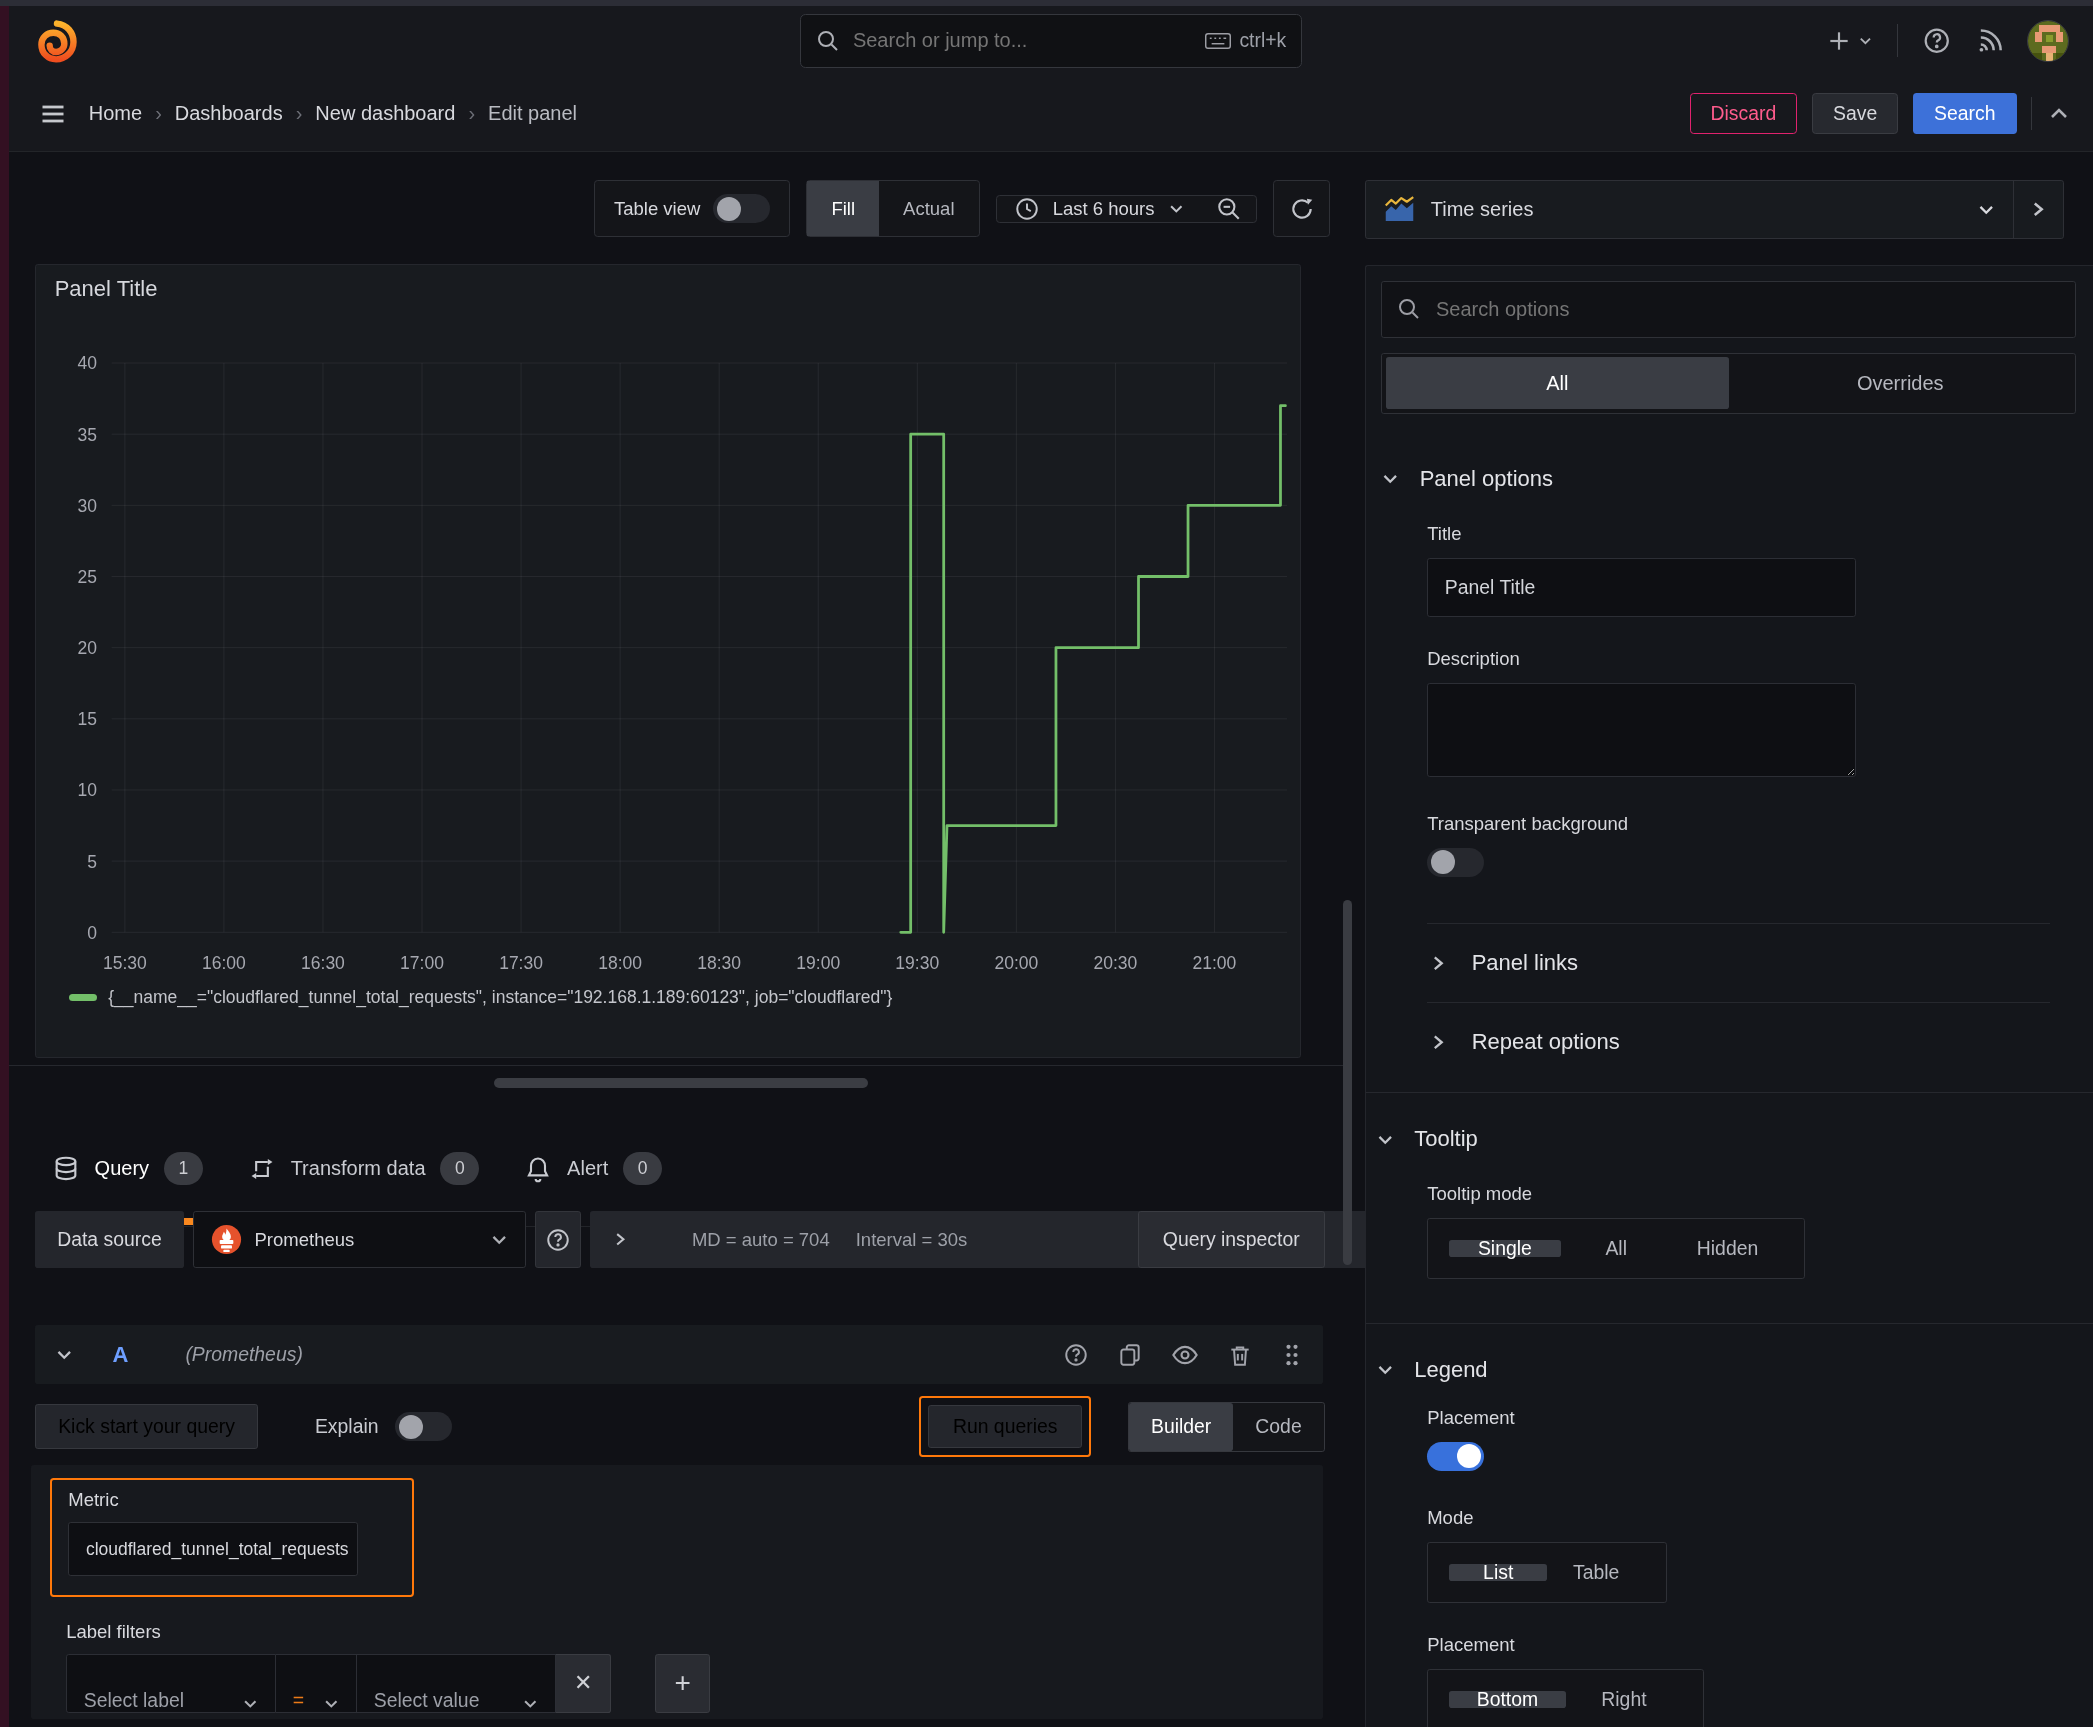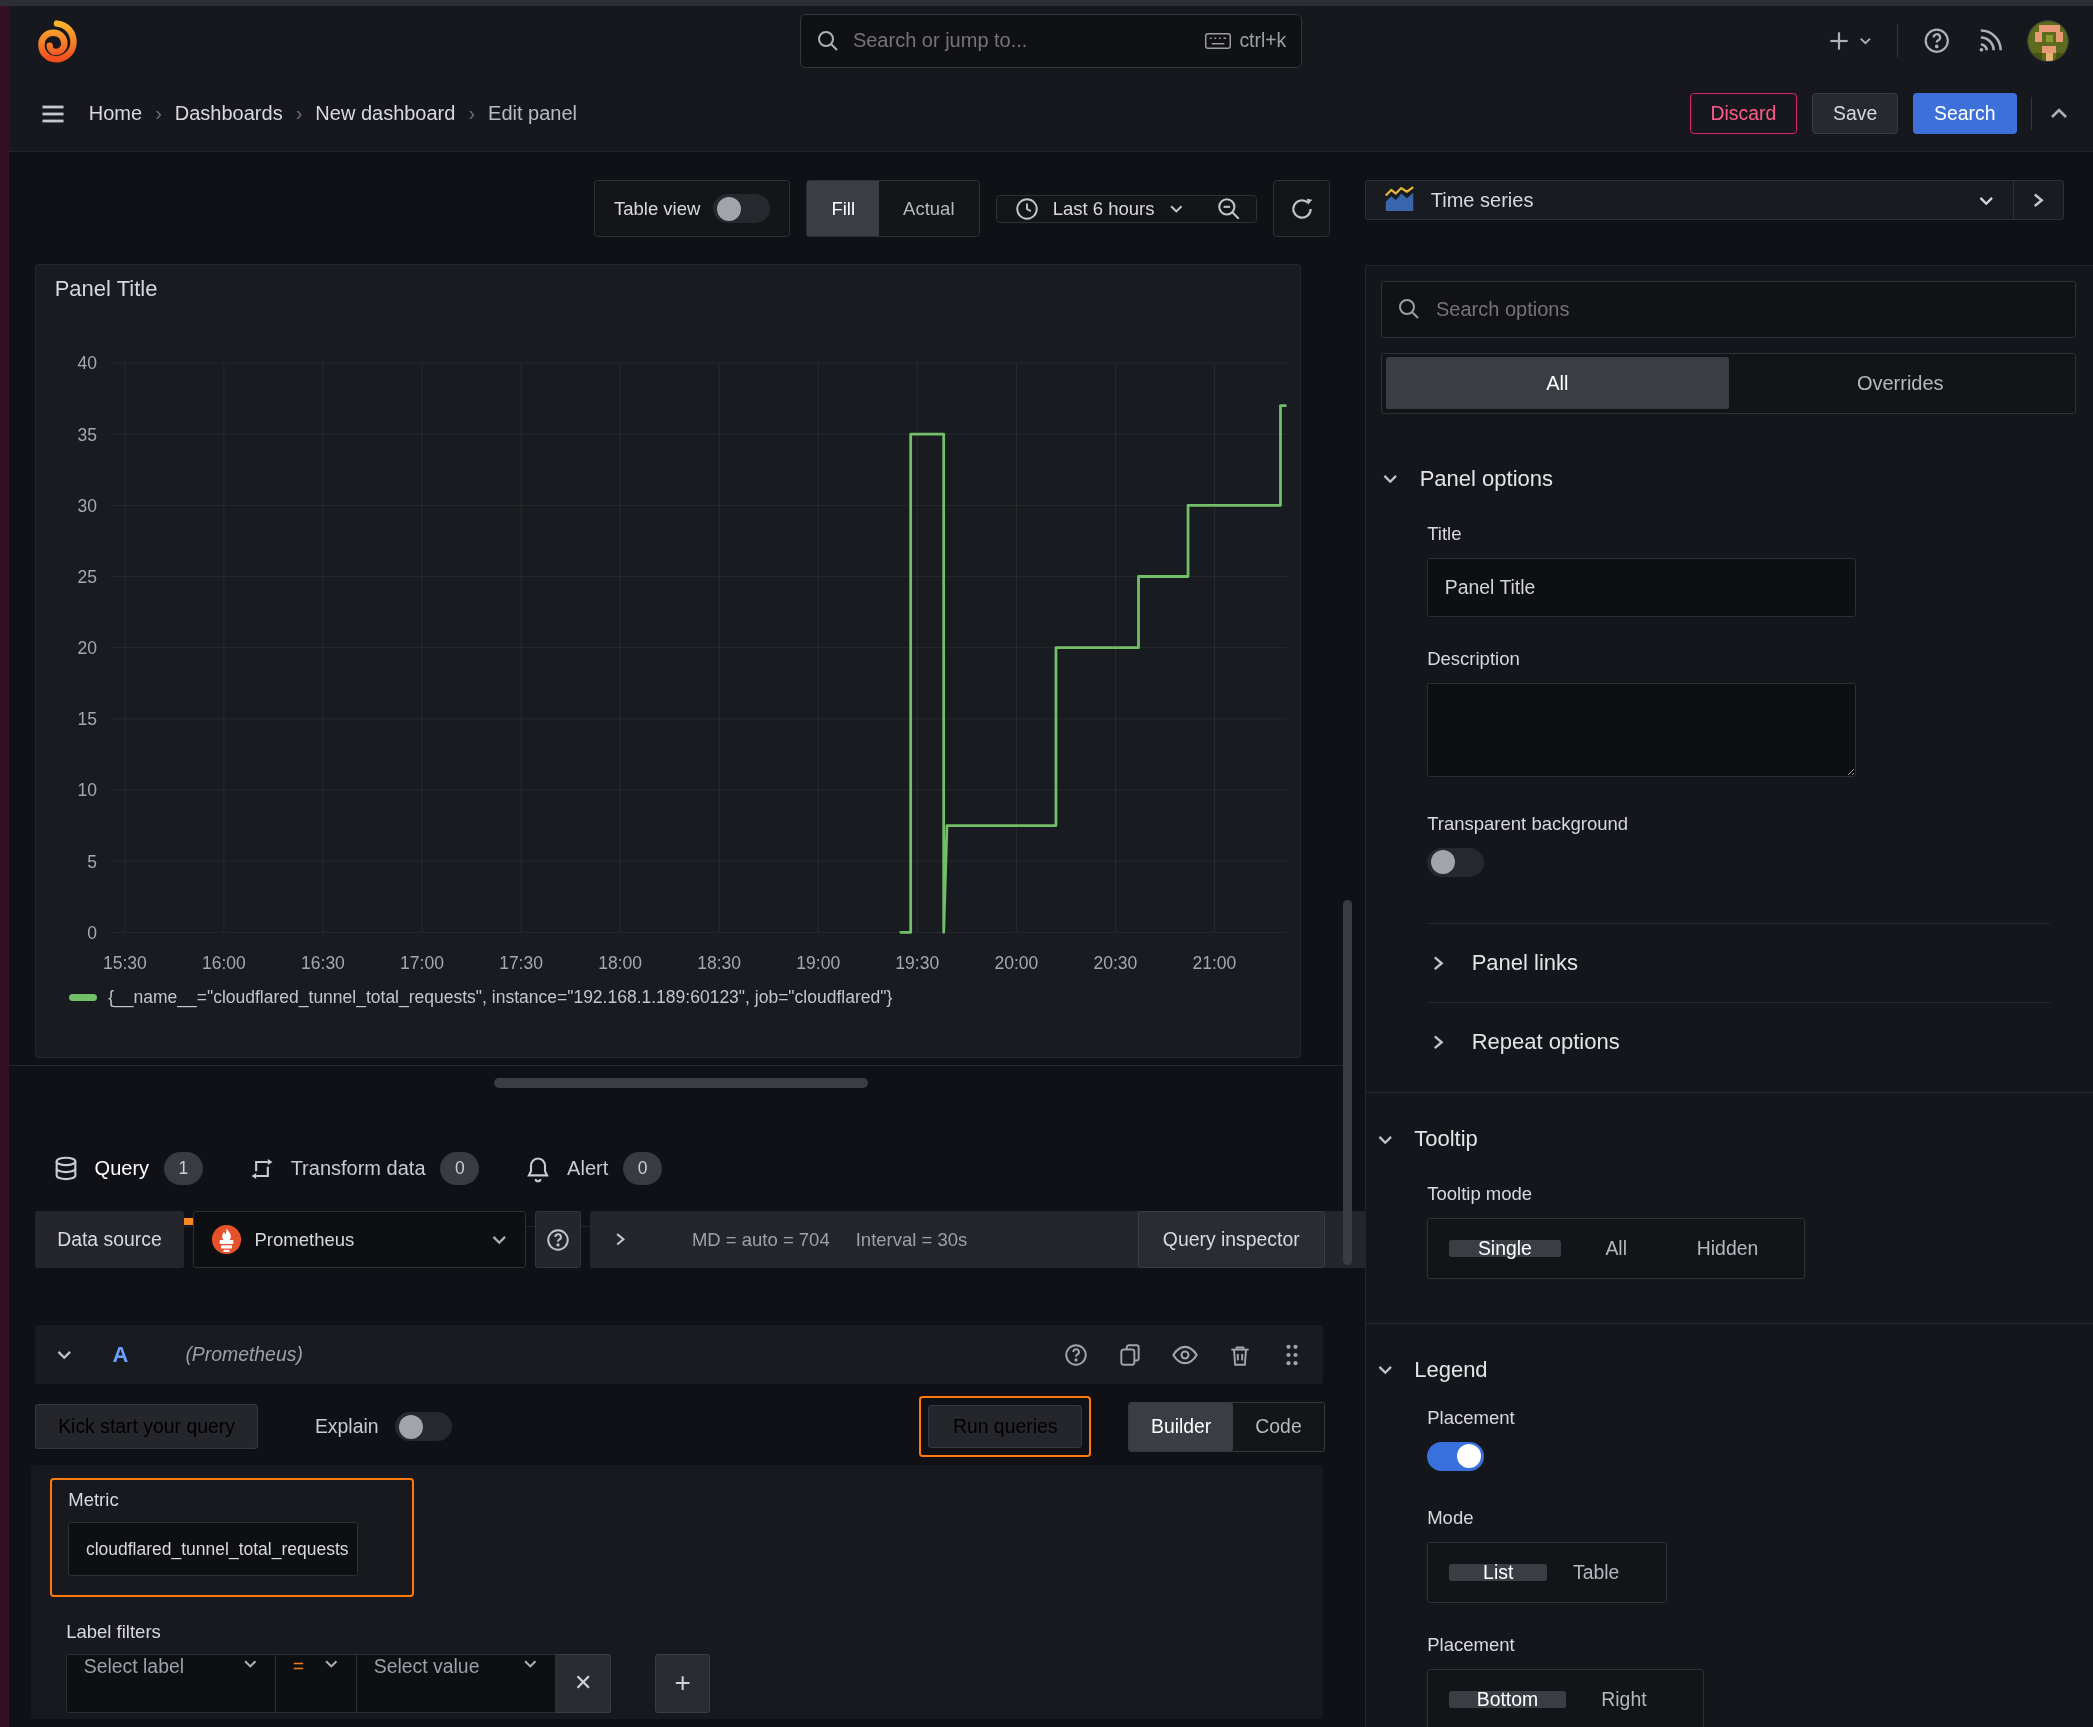--- a/index.html
+++ b/index.html
@@ -121,35 +121,35 @@
 
   
   .builder{position:absolute;left:22px;top:1314px;width:1292px;height:254px;background:#17191e;border-radius:2.8px;
            padding:13px 0 0 0}
   .metric-hl{position:relative;margin-left:18.5px;width:364px;border:2.8px solid var(--orange);border-radius:3.7px;
              padding:9.2px 16.6px 18.5px 16.6px}
   .field-label{font-size:18.5px;color:var(--txt);margin-bottom:11px}
   .metric-select{width:290px;height:54px;font-size:17.5px}
   .lf-label{margin:24px 0 11px 35px}
   .filter-row{display:flex;align-items:stretch;height:59px;margin-left:35px;gap:0}
-  .filter-row .cell{background:var(--bg-input);border:0.9px solid #2c2e35;display:flex;align-items:flex-start;
+  .filter-row .cell{background:var(--bg-input);border:0.9px solid #2c2e35;display:flex;align-items:flex-end;
                     gap:14.8px;padding:0 16.6px;color:var(--txt-dim);cursor:pointer;font-size:19.4px}
   .cell.first{border-radius:2.8px 0 0 2.8px}
   .cell + .cell{border-left:none}
   .op-eq{color:#eb7b18;font-size:19.4px}
   .x-btn{background:#2a2c32;border:0.9px solid #3a3c42;border-left:none;border-radius:0 2.8px 2.8px 0;width:55px;
          display:flex;align-items:center;justify-content:center;color:#d0d2d7;font-size:22px;cursor:pointer}
   .plus-btn{background:#2a2c32;border:0.9px solid #3a3c42;border-radius:2.8px;width:55px;margin-left:44px;
             display:flex;align-items:center;justify-content:center;color:#d0d2d7;font-size:28px;cursor:pointer}
 
   .main-scrollbar{position:absolute;left:1343px;top:900px;width:9.2px;height:365px;border-radius:4.6px;background:#3a3c42;z-index:8}
 
   
   .sidebar{position:absolute;left:1358px;top:151px;right:0;bottom:0}
-  .viz-row{position:absolute;top:29px;left:7.4px;right:29.5px;height:40px;display:flex;align-items:stretch;gap:0;
+  .viz-row{position:absolute;top:29px;left:7.4px;right:29.5px;height:59px;display:flex;align-items:stretch;gap:0;
            border:0.9px solid var(--border);border-radius:2.8px;background:var(--bg-panel)}
   .viz-select{flex:1;display:flex;align-items:center;gap:14.8px;padding:0 16.6px;cursor:pointer}
   .viz-select .name{font-size:20px}
   .viz-collapse{width:50px;border-left:0.9px solid var(--border);display:flex;align-items:center;justify-content:center;
                 color:#c2c4ca;cursor:pointer}
   .options-pane{position:absolute;top:114px;left:7.4px;right:0;bottom:0;background:var(--bg-pane);
                 border:0.9px solid var(--border-soft);border-radius:2.8px 0 0 0;border-right:none;padding:14.8px 16.6px 0 14.8px;overflow:hidden}
   .opt-search{height:57px;background:#111216;border:0.9px solid #2f3137;border-radius:2.8px;display:flex;
               align-items:center;gap:13px;padding:0 14.8px}
   .opt-search input{flex:1;background:transparent;border:none;outline:none;color:var(--txt-dim);font-size:20px;font-family:inherit}

